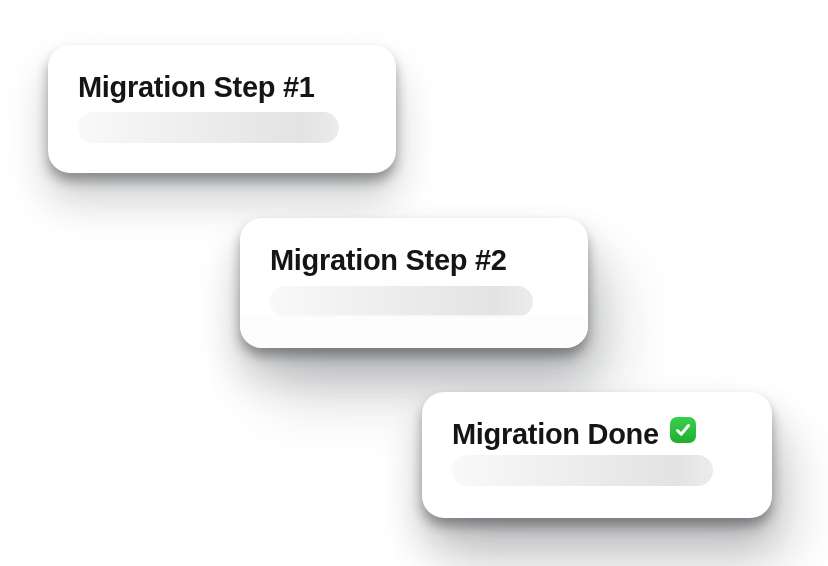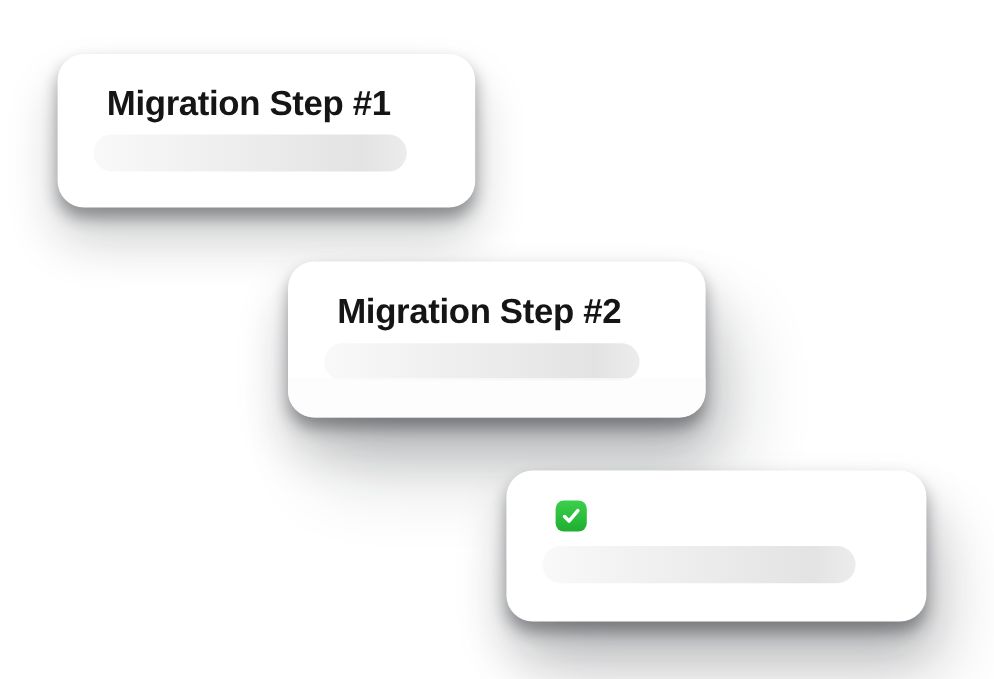--- a/index.html
+++ b/index.html
@@ -58,21 +58,20 @@
     top: 24px;
     font-size: 29px;
     line-height: 36px;
     font-weight: 600;
     letter-spacing: -0.3px;
     color: #151515;
     white-space: nowrap;
     display: flex;
     align-items: flex-start;
     gap: 11px;
-    margin-left: 11px;
   }
   .progress-pill {
     position: absolute;
     left: 30px;
     top: 67px;
     width: 261px;
     height: 31px;
     border-radius: 16px;
     background: linear-gradient(90deg,
       #f9f9f9 0%,
@@ -126,20 +125,21 @@
   <div class="card card-2">
     <div class="card-title">
       <span>Migration Step #2</span>
     </div>
     <div class="progress-pill"></div>
     <div class="footer-highlight"></div>
   </div>
 
   <div class="card card-3">
     <div class="card-title">
+      <span>Migration Done</span>
       <span class="check-badge">
         <svg width="18" height="18" viewBox="0 0 18 18">
           <path d="M3.5 9.5 L7.2 13.2 L14.5 4.5" fill="none" stroke="#ffffff" stroke-width="3" stroke-linecap="round" stroke-linejoin="round"></path>
         </svg>
       </span>
     </div>
     <div class="progress-pill"></div>
   </div>
 
 </div>

